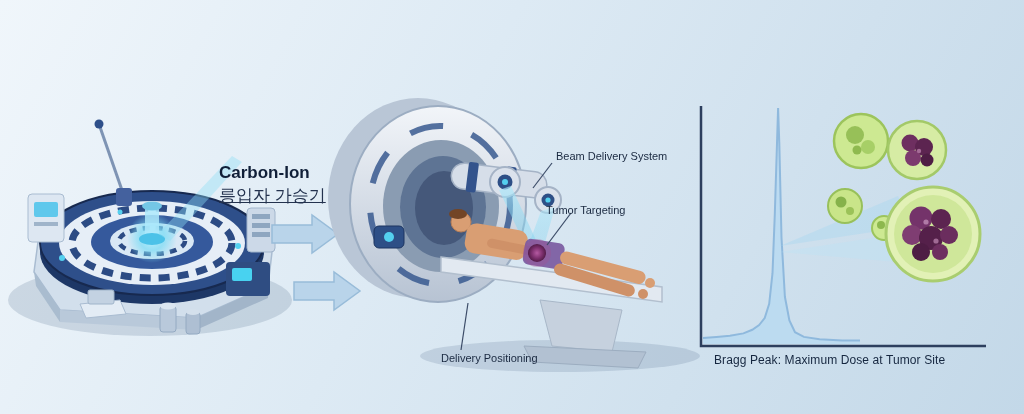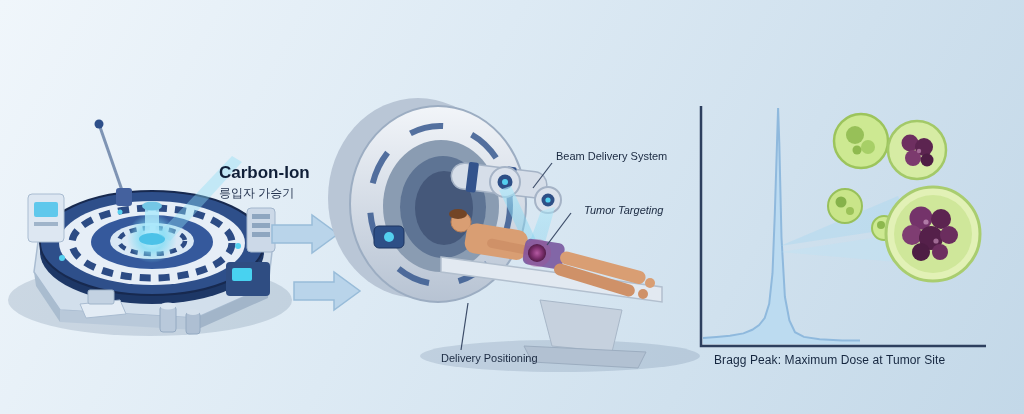--- a/index.html
+++ b/index.html
@@ -4,21 +4,21 @@
 <style>
   html,body{margin:0;padding:0;background:#d7e5f0;}
   .stage{
     position:relative;width:1024px;height:414px;overflow:hidden;
     background:linear-gradient(118deg,#f0f6fb 0%,#ddeaf4 42%,#c3d8e8 100%);
     font-family:"Liberation Sans",sans-serif;
   }
   .stage svg{position:absolute;left:0;top:0;}
   .label{position:absolute;color:#16263f;}
   .title{font-size:17px;font-weight:700;line-height:1.2;color:#101f38;}
-  .kr{font-size:12px;font-weight:400;margin-top:3px;color:#23324e;}
+  .kr{font-size:17px;font-weight:400;margin-top:3px;color:#23324e;text-decoration:underline;}
   .annot{font-size:11px;font-weight:500;color:#1a2940;}
   .caption{font-size:12px;font-weight:500;color:#15263f;letter-spacing:.1px;}
 </style>
 </head>
 <body>
 
 <div class="stage">
 
   <svg width="1024" height="414" viewBox="0 0 1024 414">
     <defs>
@@ -197,17 +197,17 @@
       </g>
     </g>
   </svg>
 
   <div class="label title" style="left:219px;top:121px;margin-top:42px;">
     <div>Carbon-Ion</div>
     <div class="kr">릉입자 가승기</div>
   </div>
 
   <div class="label annot" style="left:556px;top:150px;">Beam Delivery System</div>
-  <div class="label annot" style="left:584px;top:204px;font-style:italic;">Tumor Targeting</div>
+  <div class="label annot" style="left:546px;top:204px;">Tumor Targeting</div>
   <div class="label annot" style="left:441px;top:352px;">Delivery Positioning</div>
   <div class="label caption" style="left:714px;top:353px;">Bragg Peak: Maximum Dose at Tumor Site</div>
 
 </div>
 
 </body></html>

